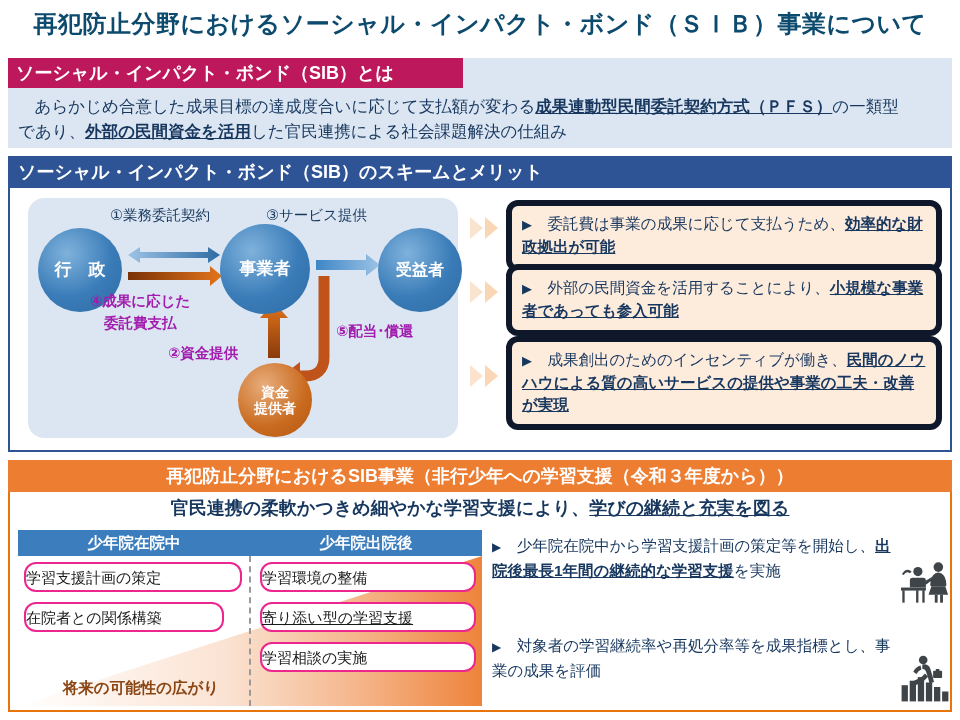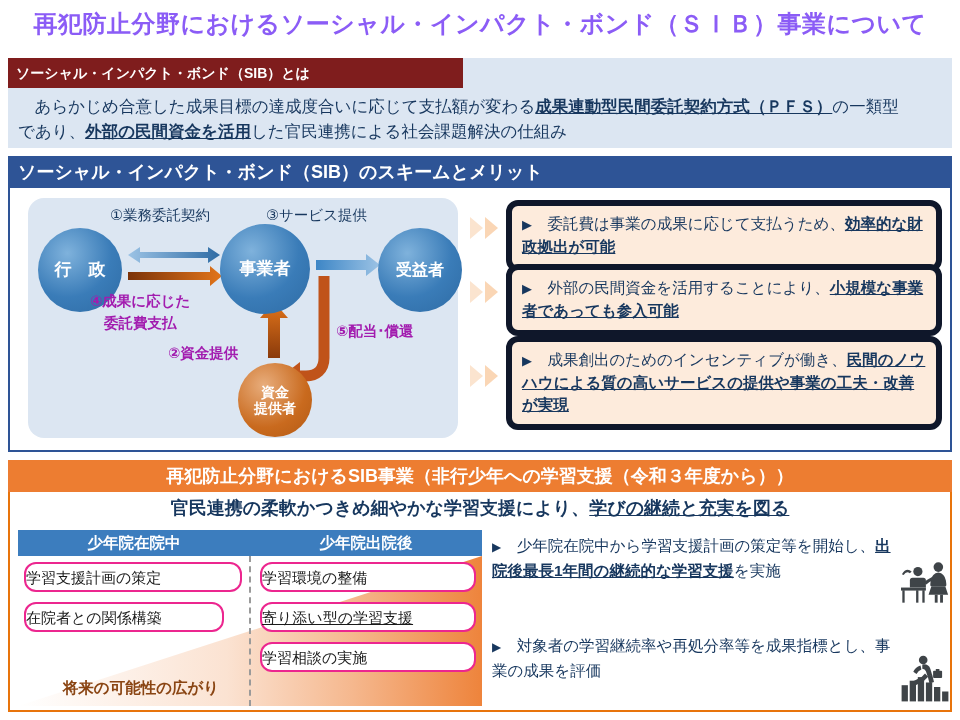--- a/index.html
+++ b/index.html
@@ -6,30 +6,30 @@
   body{
     width:960px;height:720px;position:relative;overflow:hidden;
     font-family:"Liberation Sans","DejaVu Sans",sans-serif;
     color:#1F3864;
   }
   .abs{position:absolute;}
 
   
   #main-title{
     left:0;top:8px;width:960px;text-align:center;
-    font-size:24px;font-weight:bold;color:#8b5cf6;
+    font-size:24px;font-weight:bold;color:#0c4a6e;
     letter-spacing:.5px;
   }
 
   
   #sec1{left:8px;top:58px;width:944px;height:90px;background:#DCE6F2;}
   #sec1-head{
     left:8px;top:58px;width:455px;height:30px;
-    background:#7f1d1d;color:#ffffff;
-    font-size:14px;font-weight:bold;line-height:30px;padding-left:8px;
+    background:#be185d;color:#ffffff;
+    font-size:18px;font-weight:bold;line-height:30px;padding-left:8px;
     box-sizing:border-box;
   }
   #sec1-body{
     left:18px;top:94px;width:928px;
     font-size:16.5px;line-height:25px;color:#17375E;
   }
   .u-b{font-weight:bold;text-decoration:underline;}
 
   
   #sec2{left:8px;top:156px;width:944px;height:296px;border:2px solid #2E5496;box-sizing:border-box;background:#fff;}

